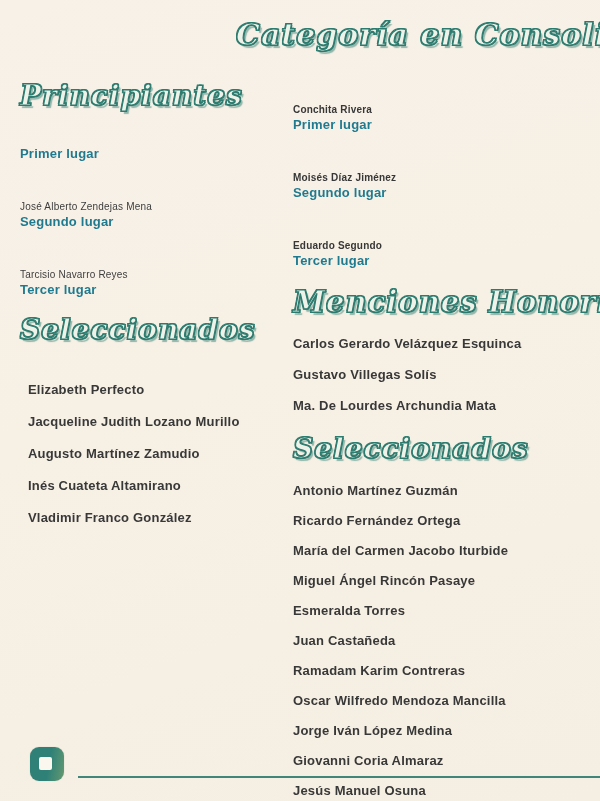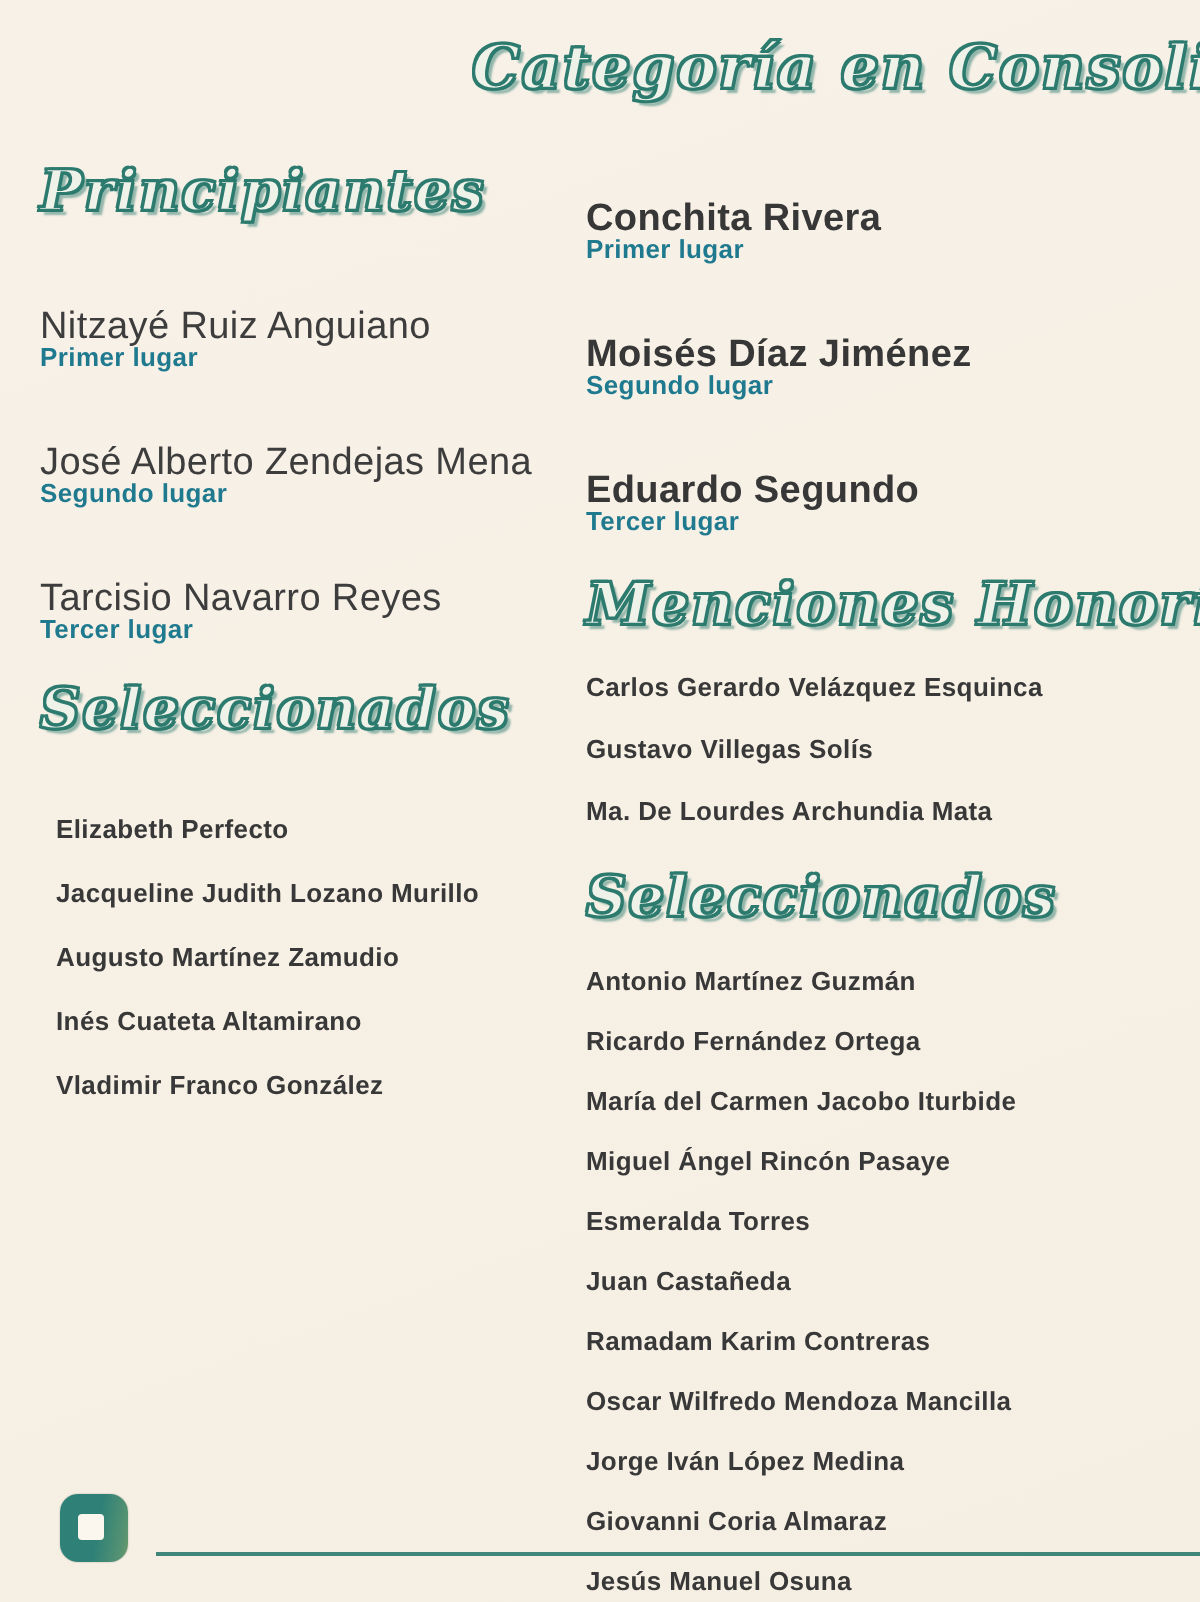--- a/index.html
+++ b/index.html
@@ -26,21 +26,21 @@
   #col-right{position:absolute;left:293px;top:64px;width:307px;}
   .h-principiantes,.h-seleccionados-left,.h-seleccionados-right{font-size:28px;height:42px;}
   .h-menciones{font-size:29px;height:42px;margin-top:8px;}
   .h-seleccionados-left{margin-top:12px;}
   .h-seleccionados-right{margin-top:6px;}
 
   .winners{margin-top:28px;}
   .winners-right{margin-top:8px;}
   .winner-group{margin-bottom:13px;}
   .winners-right .winner-group{margin-bottom:14px;}
-  .winner-name{font-size:19px;line-height:15px;color:#3d3d3d;letter-spacing:.2px;margin-top:38px;}
+  .winner-name{font-size:10px;line-height:15px;color:#3d3d3d;letter-spacing:.2px;margin-top:38px;}
   .winner-name.bold{font-weight:700;color:#373737;}
   .winner-place{font-size:13px;line-height:15px;font-weight:700;color:#1f7a90;letter-spacing:.2px;}
 
   ul.name-list{list-style:none;margin:0;padding:0;}
   ul.name-list li{font-size:13px;line-height:15px;font-weight:700;color:#383838;letter-spacing:.2px;}
   #left-sel-list{margin-top:30px;padding-left:8px;}
   #left-sel-list li{margin-bottom:17px;}
   #menciones-list{margin-top:12px;}
   #menciones-list li{margin-bottom:16px;}
   #right-sel-list{margin-top:12px;}
@@ -64,21 +64,20 @@
 </head>
 <body>
 
 <div id="consolidacion-title" class="script-h">Categoría en Consolidación</div>
 
 <div id="col-left">
   <div class="script-h h-principiantes">Principiantes</div>
 
   <div class="winners">
     <div class="winner-group">
-      <div class="winner-name">Nitzayé Ruiz Anguiano</div>
       <div class="winner-place">Primer lugar</div>
     </div>
     <div class="winner-group">
       <div class="winner-name">José Alberto Zendejas Mena</div>
       <div class="winner-place">Segundo lugar</div>
     </div>
     <div class="winner-group">
       <div class="winner-name">Tarcisio Navarro Reyes</div>
       <div class="winner-place">Tercer lugar</div>
     </div>

